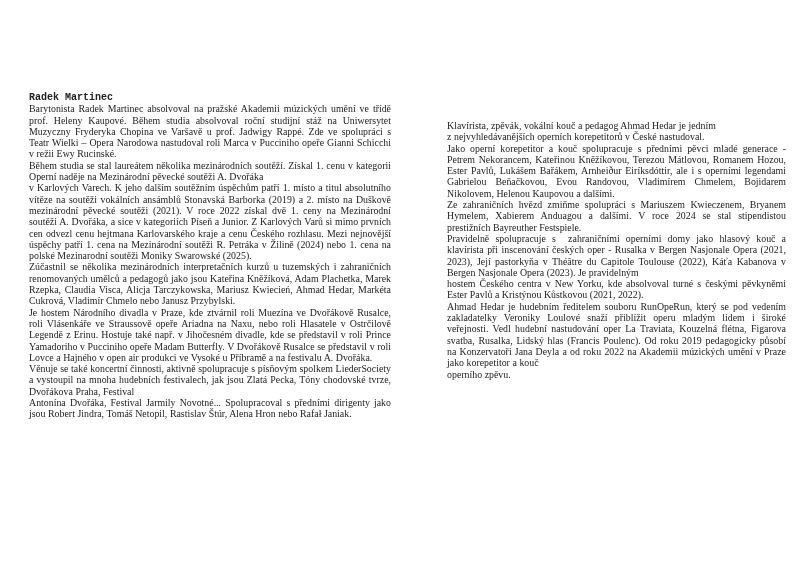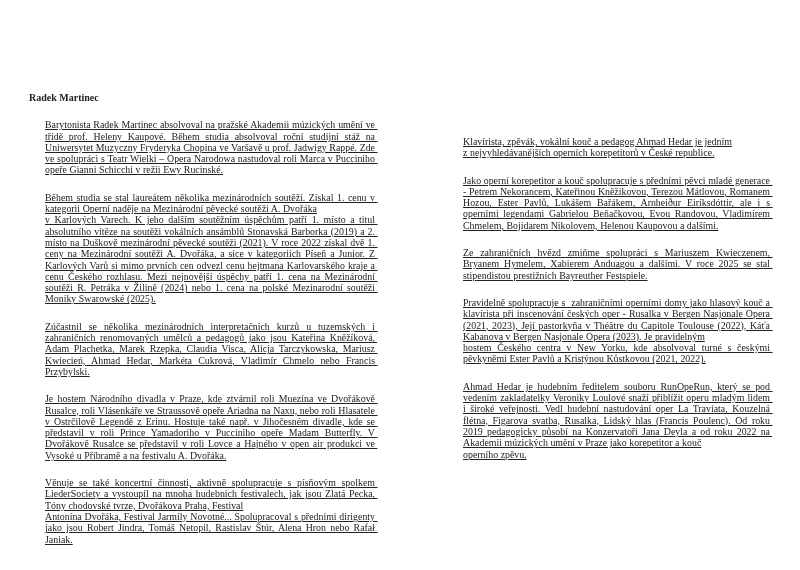--- a/index.html
+++ b/index.html
@@ -27,51 +27,51 @@
   .bio-right {
     left: 447px;
     top: 120px;
     width: 339px;
   }
   .bio h2 {
     margin: 0;
     font-size: 10px;
     line-height: 11.3px;
     font-weight: 700;
+    font-family: Liberation Mono, monospace;
   }
   .bio p {
-    margin: 16px;
+    margin: 0;
     font-size: 9.9px;
     line-height: 11.3px;
     text-align: justify;
     white-space: pre-wrap;
     word-spacing: 0.1px;
-    text-decoration: underline;
   }
 </style>
 </head>
 <body>
 
 <div class="page">
 
   <section class="bio bio-left">
     <h2>Radek Martinec</h2>
     <p>Barytonista Radek Martinec absolvoval na pražské Akademii múzických umění ve třídě prof. Heleny Kaupové. Během studia absolvoval roční studijní stáž na Uniwersytet Muzyczny Fryderyka Chopina ve Varšavě u prof. Jadwigy Rappé. Zde ve spolupráci s Teatr Wielki – Opera Narodowa nastudoval roli Marca v Pucciniho opeře Gianni Schicchi v režii Ewy Rucinské.</p>
     <p>Během studia se stal laureátem několika mezinárodních soutěží. Získal 1. cenu v kategorii Operní naděje na Mezinárodní pěvecké soutěži A. Dvořáka
 v Karlových Varech. K jeho dalším soutěžním úspěchům patří 1. místo a titul absolutního vítěze na soutěži vokálních ansámblů Stonavská Barborka (2019) a 2. místo na Duškově mezinárodní pěvecké soutěži (2021). V roce 2022 získal dvě 1. ceny na Mezinárodní soutěži A. Dvořáka, a sice v kategoriích Píseň a Junior. Z Karlových Varů si mimo prvních cen odvezl cenu hejtmana Karlovarského kraje a cenu Českého rozhlasu. Mezi nejnovější úspěchy patří 1. cena na Mezinárodní soutěži R. Petráka v Žilině (2024) nebo 1. cena na polské Mezinarodní soutěži Moniky Swarowské (2025).</p>
-    <p>Zúčastnil se několika mezinárodních interpretačních kurzů u tuzemských i zahraničních renomovaných umělců a pedagogů jako jsou Kateřina Kněžíková, Adam Plachetka, Marek Rzepka, Claudia Visca, Alicja Tarczykowska, Mariusz Kwiecień, Ahmad Hedar, Markéta Cukrová, Vladimír Chmelo nebo Francis Przybylski.</p>
+    <p>Zúčastnil se několika mezinárodních interpretačních kurzů u tuzemských i zahraničních renomovaných umělců a pedagogů jako jsou Kateřina Kněžíková, Adam Plachetka, Marek Rzepka, Claudia Visca, Alicja Tarczykowska, Mariusz Kwiecień, Ahmad Hedar, Markéta Cukrová, Vladimír Chmelo nebo Janusz Przybylski.</p>
     <p>Je hostem Národního divadla v Praze, kde ztvárnil roli Muezína ve Dvořákově Rusalce, roli Vlásenkáře ve Straussově opeře Ariadna na Naxu, nebo roli Hlasatele v Ostrčilově Legendě z Erinu. Hostuje také např. v Jihočesném divadle, kde se představil v roli Prince Yamadoriho v Pucciniho opeře Madam Butterfly. V Dvořákově Rusalce se představil v roli Lovce a Hajného v open air produkci ve Vysoké u Příbramě a na festivalu A. Dvořáka.</p>
     <p>Věnuje se také koncertní činnosti, aktivně spolupracuje s písňovým spolkem LiederSociety a vystoupil na mnoha hudebních festivalech, jak jsou Zlatá Pecka, Tóny chodovské tvrze, Dvořákova Praha, Festival
 Antonína Dvořáka, Festival Jarmily Novotné... Spolupracoval s předními dirigenty jako jsou Robert Jindra, Tomáš Netopil, Rastislav Štúr, Alena Hron nebo Rafał Janiak.</p>
   </section>
 
   <section class="bio bio-right">
     <p>Klavírista, zpěvák, vokální kouč a pedagog Ahmad Hedar je jedním
-z nejvyhledávanějších operních korepetitorů v České republice.</p>
+z nejvyhledávanějších operních korepetitorů v České nastudoval.</p>
     <p>Jako operní korepetitor a kouč spolupracuje s předními pěvci mladé generace - Petrem Nekorancem, Kateřinou Kněžíkovou, Terezou Mátlovou, Romanem Hozou, Ester Pavlů, Lukášem Bařákem, Arnheiður Eiríksdóttir, ale i s operními legendami Gabrielou Beňačkovou, Evou Randovou, Vladimírem Chmelem, Bojidarem Nikolovem, Helenou Kaupovou a dalšími.</p>
-    <p>Ze zahraničních hvězd zmiňme spolupráci s Mariuszem Kwieczenem, Bryanem Hymelem, Xabierem Anduagou a dalšími. V roce 2025 se stal stipendistou prestižních Bayreuther Festspiele.</p>
+    <p>Ze zahraničních hvězd zmiňme spolupráci s Mariuszem Kwieczenem, Bryanem Hymelem, Xabierem Anduagou a dalšími. V roce 2024 se stal stipendistou prestižních Bayreuther Festspiele.</p>
     <p>Pravidelně spolupracuje s  zahraničními operními domy jako hlasový kouč a klavírista při inscenování českých oper - Rusalka v Bergen Nasjonale Opera (2021, 2023), Její pastorkyňa v Théâtre du Capitole Toulouse (2022), Káťa Kabanova v Bergen Nasjonale Opera (2023). Je pravidelným
 hostem Českého centra v New Yorku, kde absolvoval turné s českými pěvkyněmi Ester Pavlů a Kristýnou Kůstkovou (2021, 2022).</p>
     <p>Ahmad Hedar je hudebním ředitelem souboru RunOpeRun, který se pod vedením zakladatelky Veroniky Loulové snaží přiblížit operu mladým lidem i široké veřejnosti. Vedl hudební nastudování oper La Traviata, Kouzelná flétna, Figarova svatba, Rusalka, Lidský hlas (Francis Poulenc). Od roku 2019 pedagogicky působí na Konzervatoři Jana Deyla a od roku 2022 na Akademii múzických umění v Praze jako korepetitor a kouč
 operního zpěvu.</p>
   </section>
 
 </div>
 
 </body></html>

